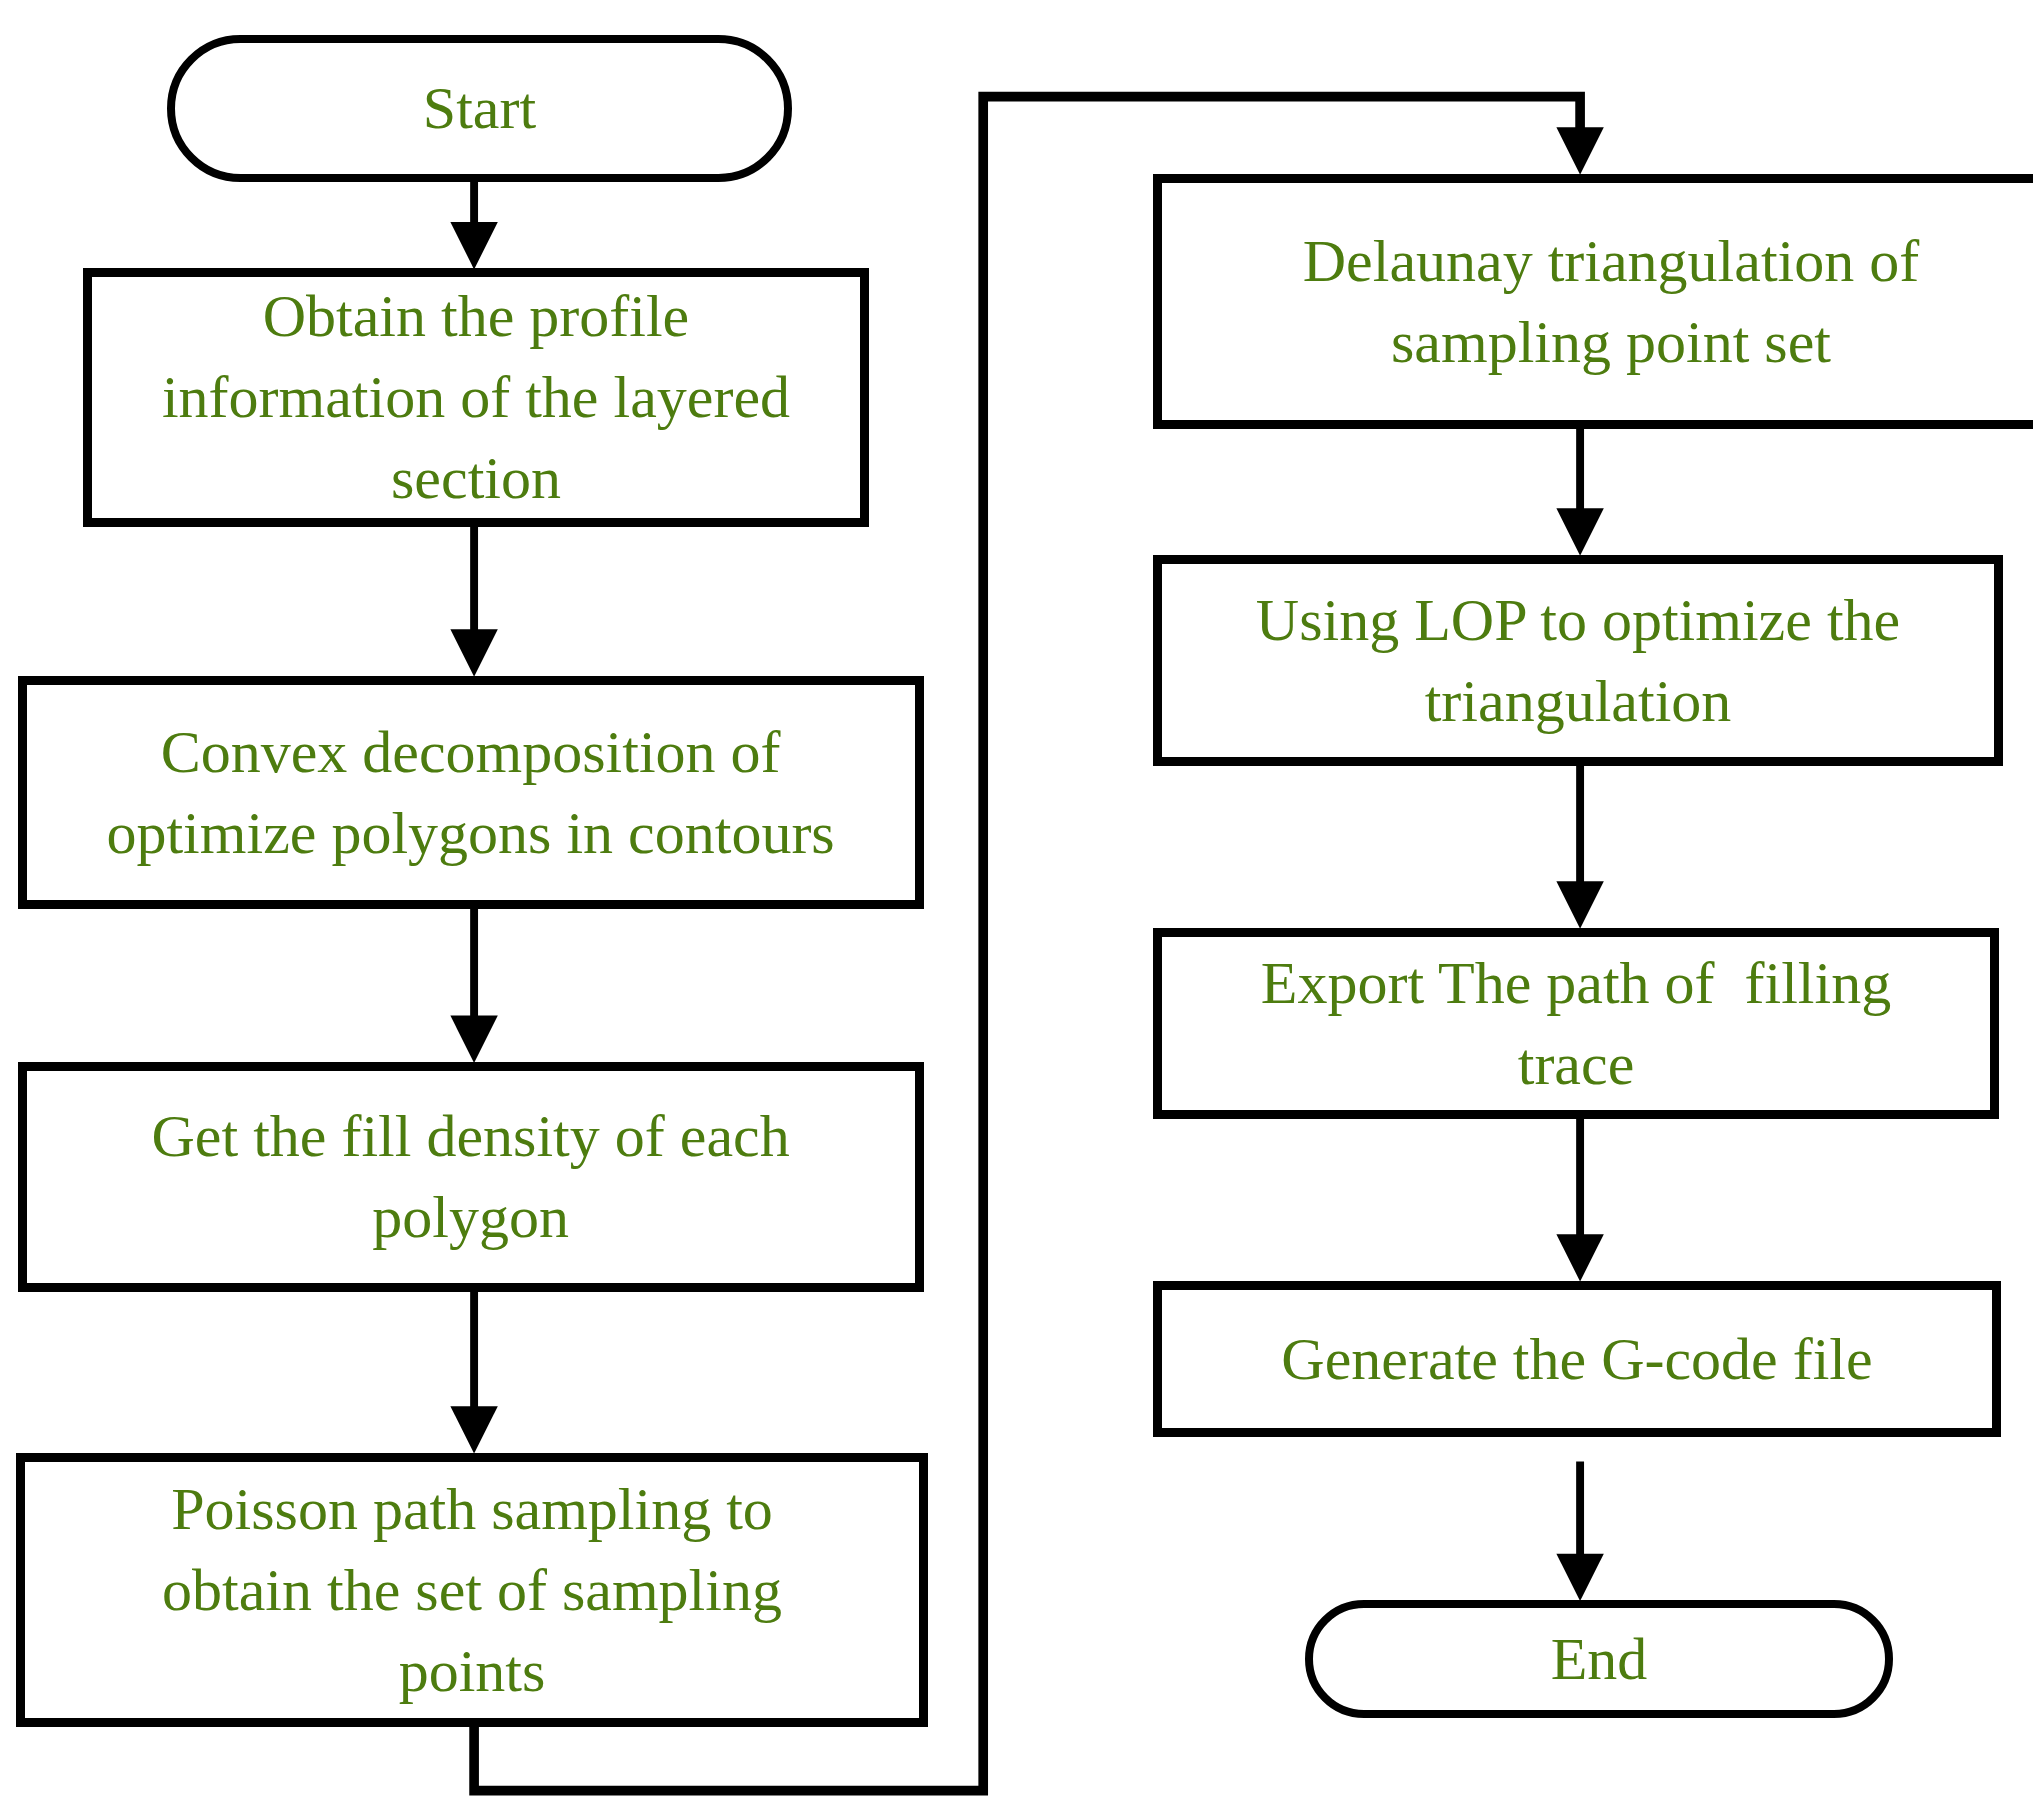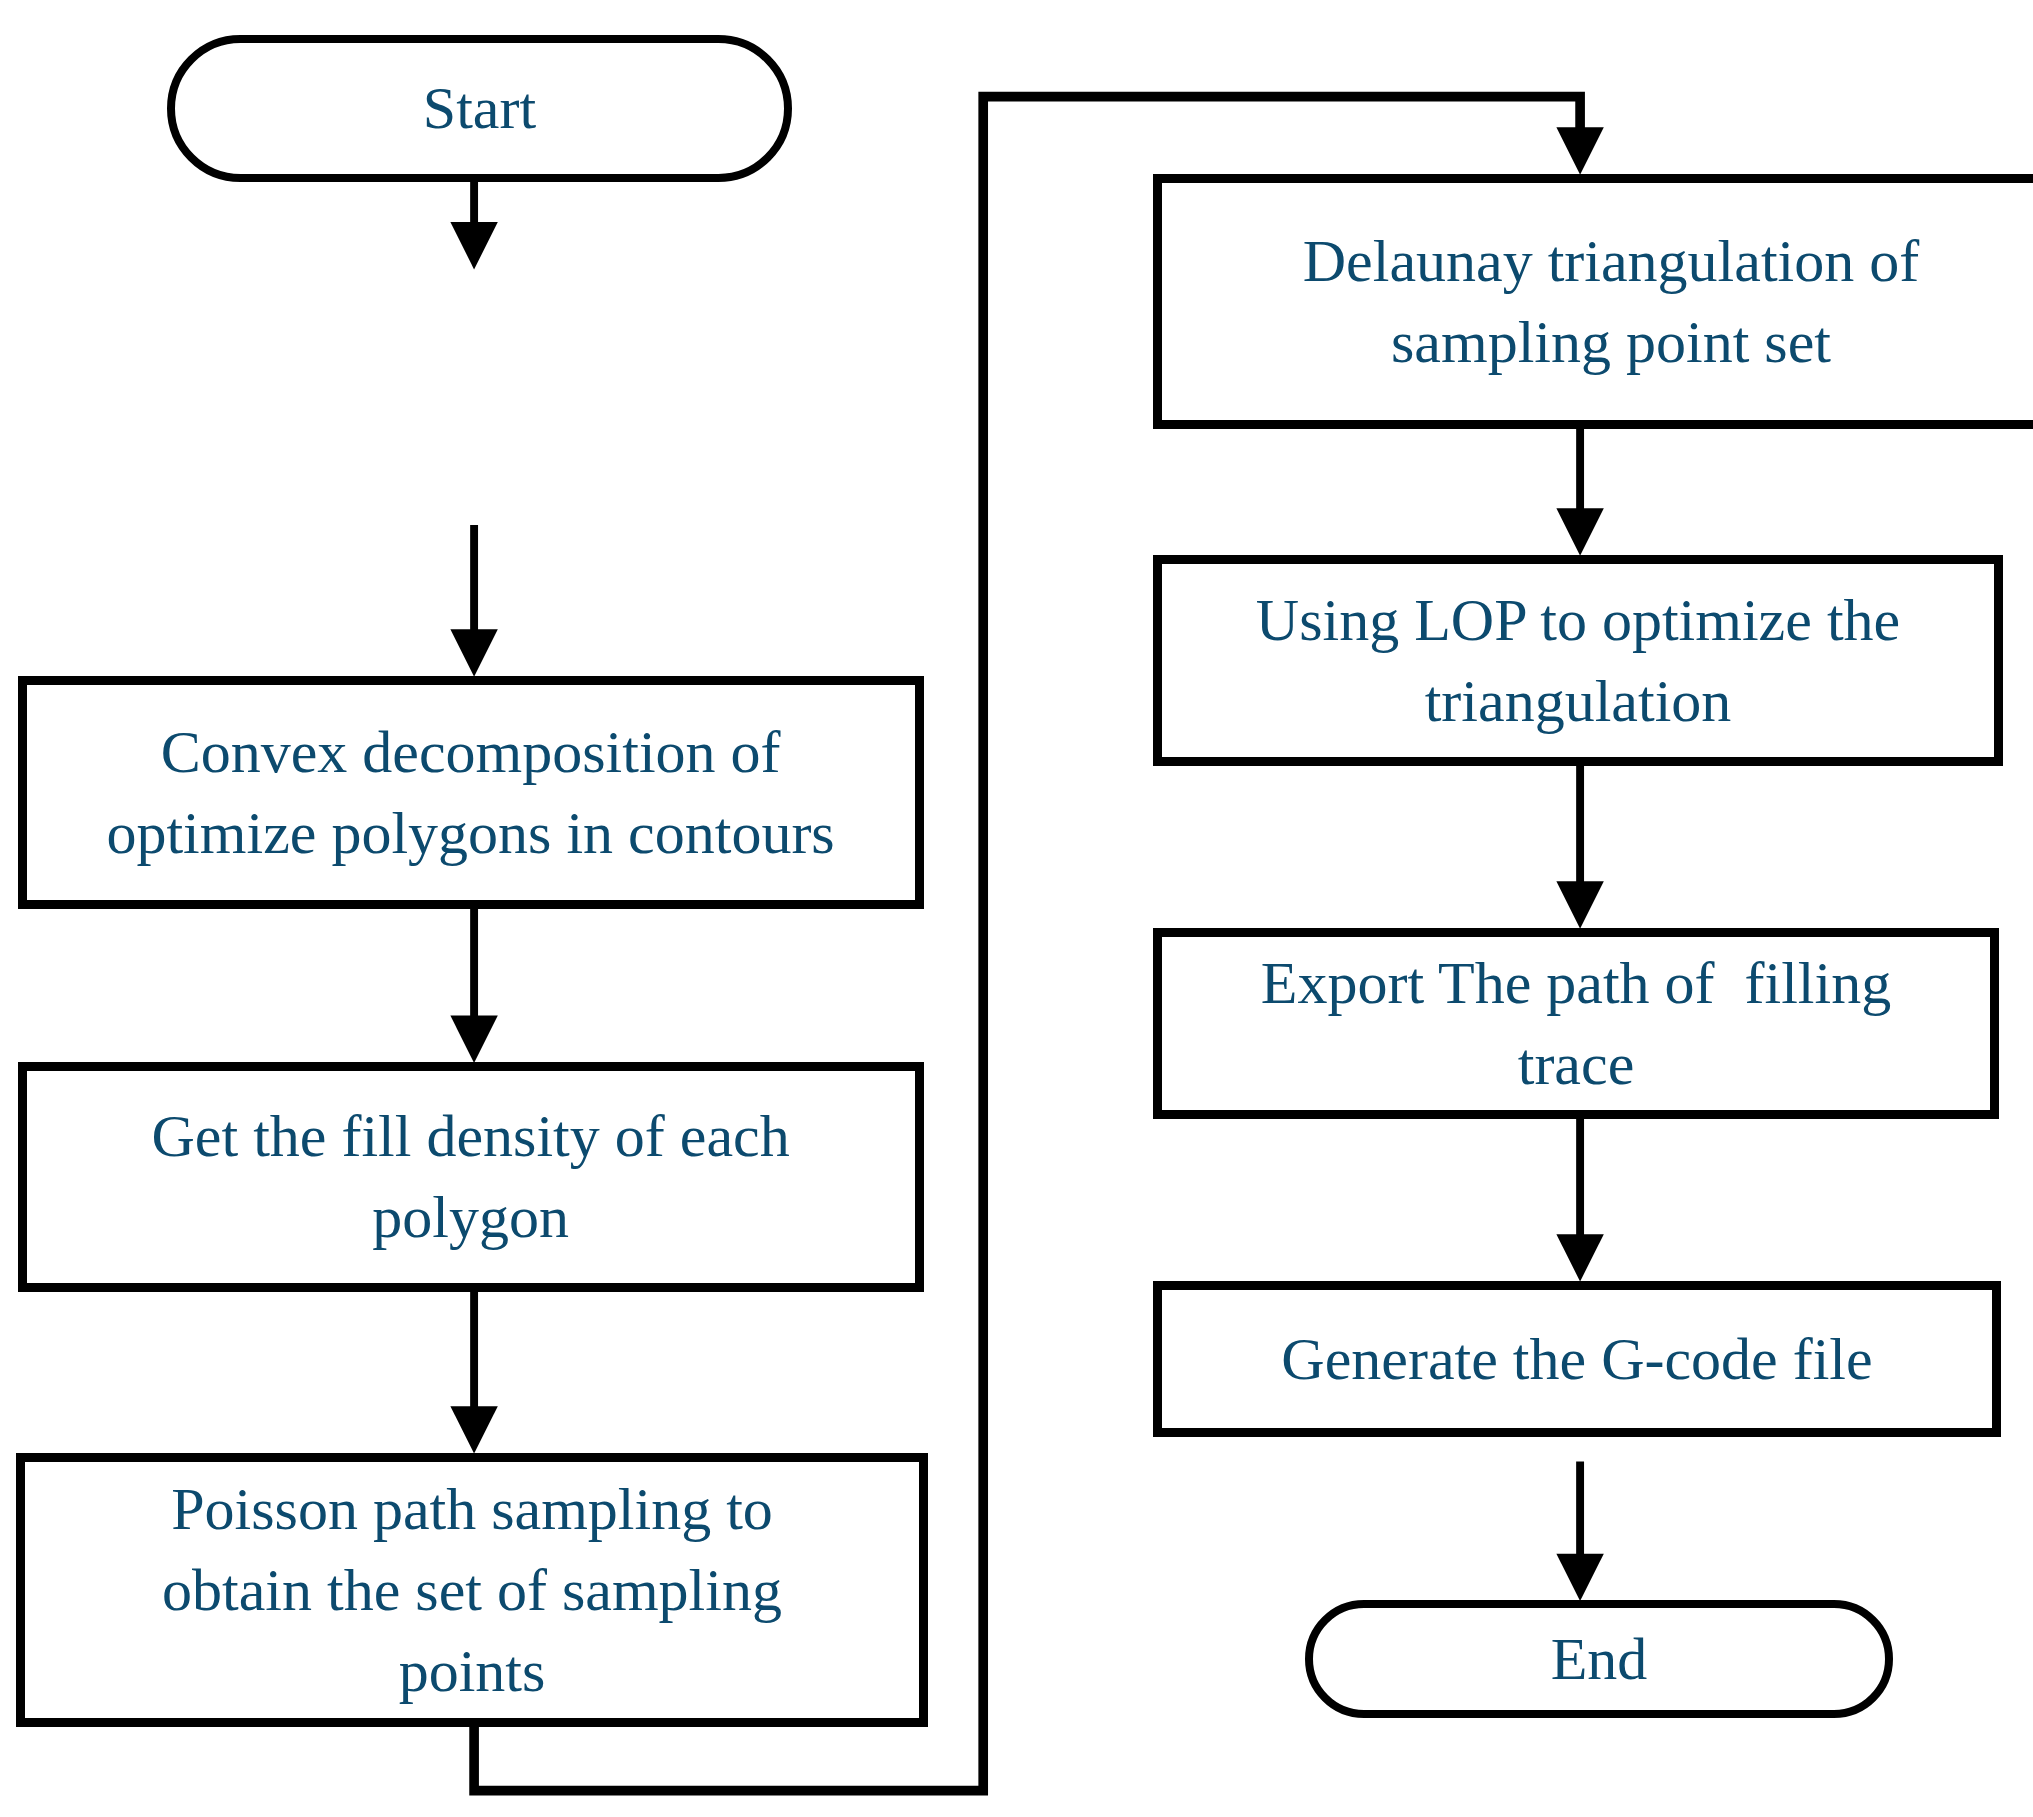--- a/index.html
+++ b/index.html
@@ -6,21 +6,21 @@
     margin: 0;
     padding: 0;
     background: #ffffff;
   }
   .canvas {
     position: relative;
     width: 2034px;
     height: 1817px;
     background: #ffffff;
     font-family: "Liberation Serif", "DejaVu Serif", serif;
-    color: #0c4a6e;
+    color: #4d7c0f;
   }
   .edges {
     position: absolute;
     left: 0;
     top: 0;
     width: 2034px;
     height: 1817px;
   }
   .node {
     position: absolute;
@@ -93,20 +93,23 @@
       <polygon points="1773,1004 1827,1004 1800,1058"></polygon>
       <polygon points="1773,1406 1827,1406 1800,1460"></polygon>
       <polygon points="1773,1770 1827,1770 1800,1824"></polygon>
     </g>
   </svg>
 
   <div class="node terminator n-start">
     <span>Start</span>
   </div>
 
+  <div class="node process n-obtain">
+    <span>Obtain the profile information of the layered section</span>
+  </div>
 
   <div class="node process n-convex">
     <span>Convex decomposition of optimize polygons in contours</span>
   </div>
 
   <div class="node process n-density">
     <span>Get the fill density of each polygon</span>
   </div>
 
   <div class="node process n-poisson">

